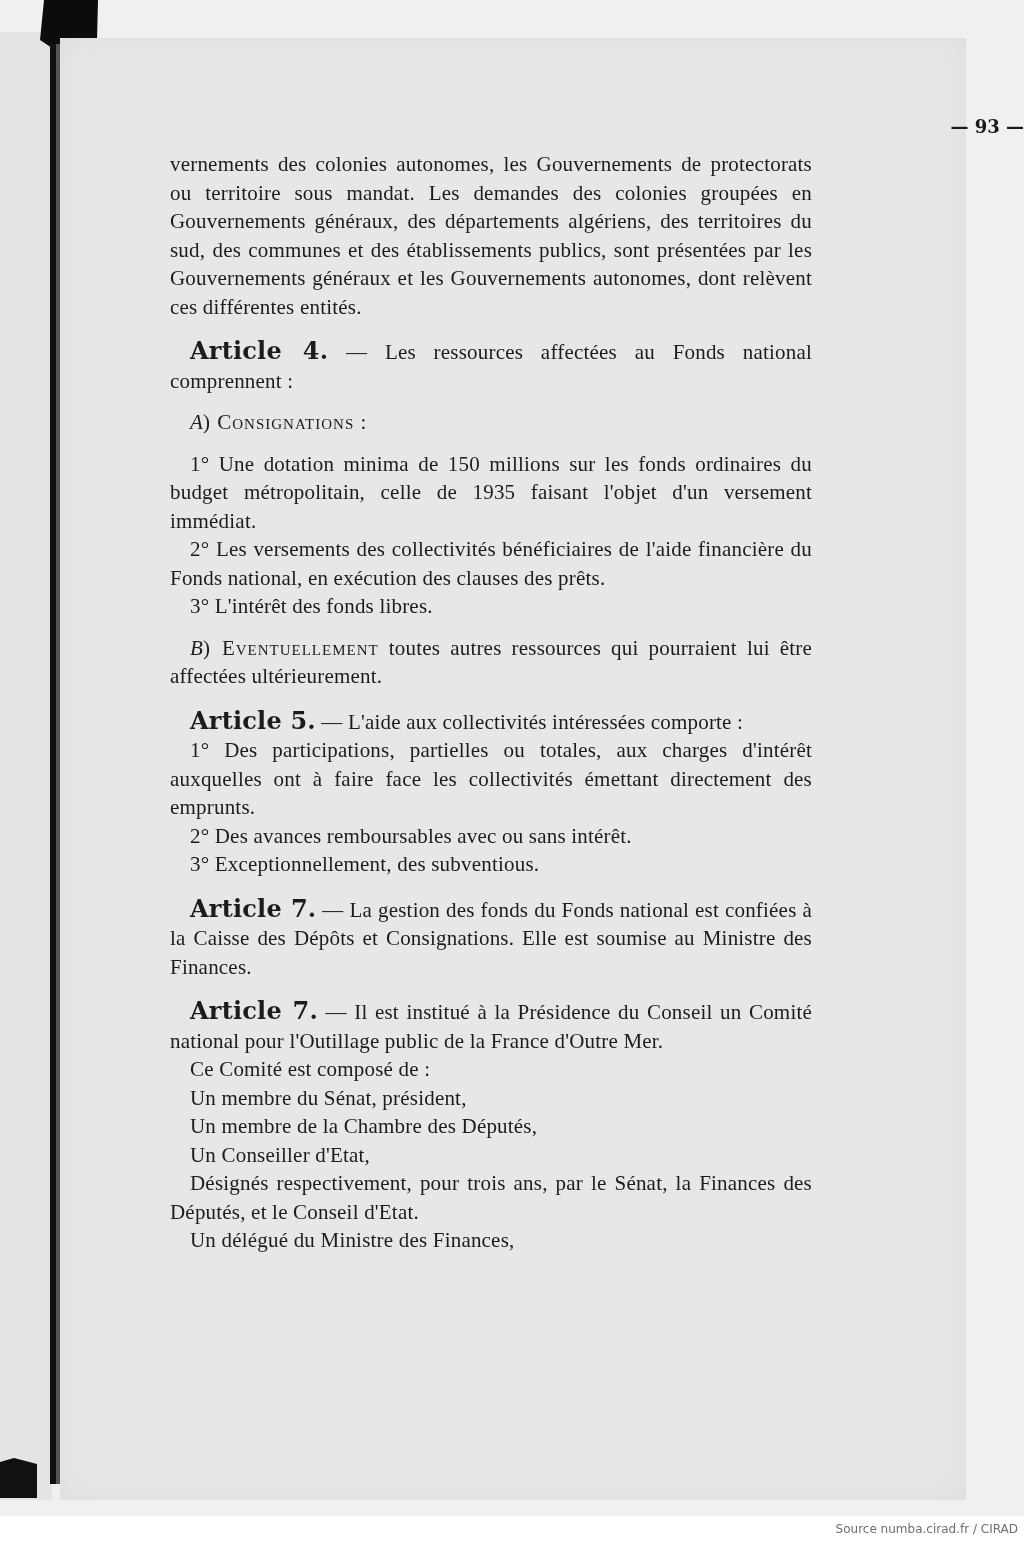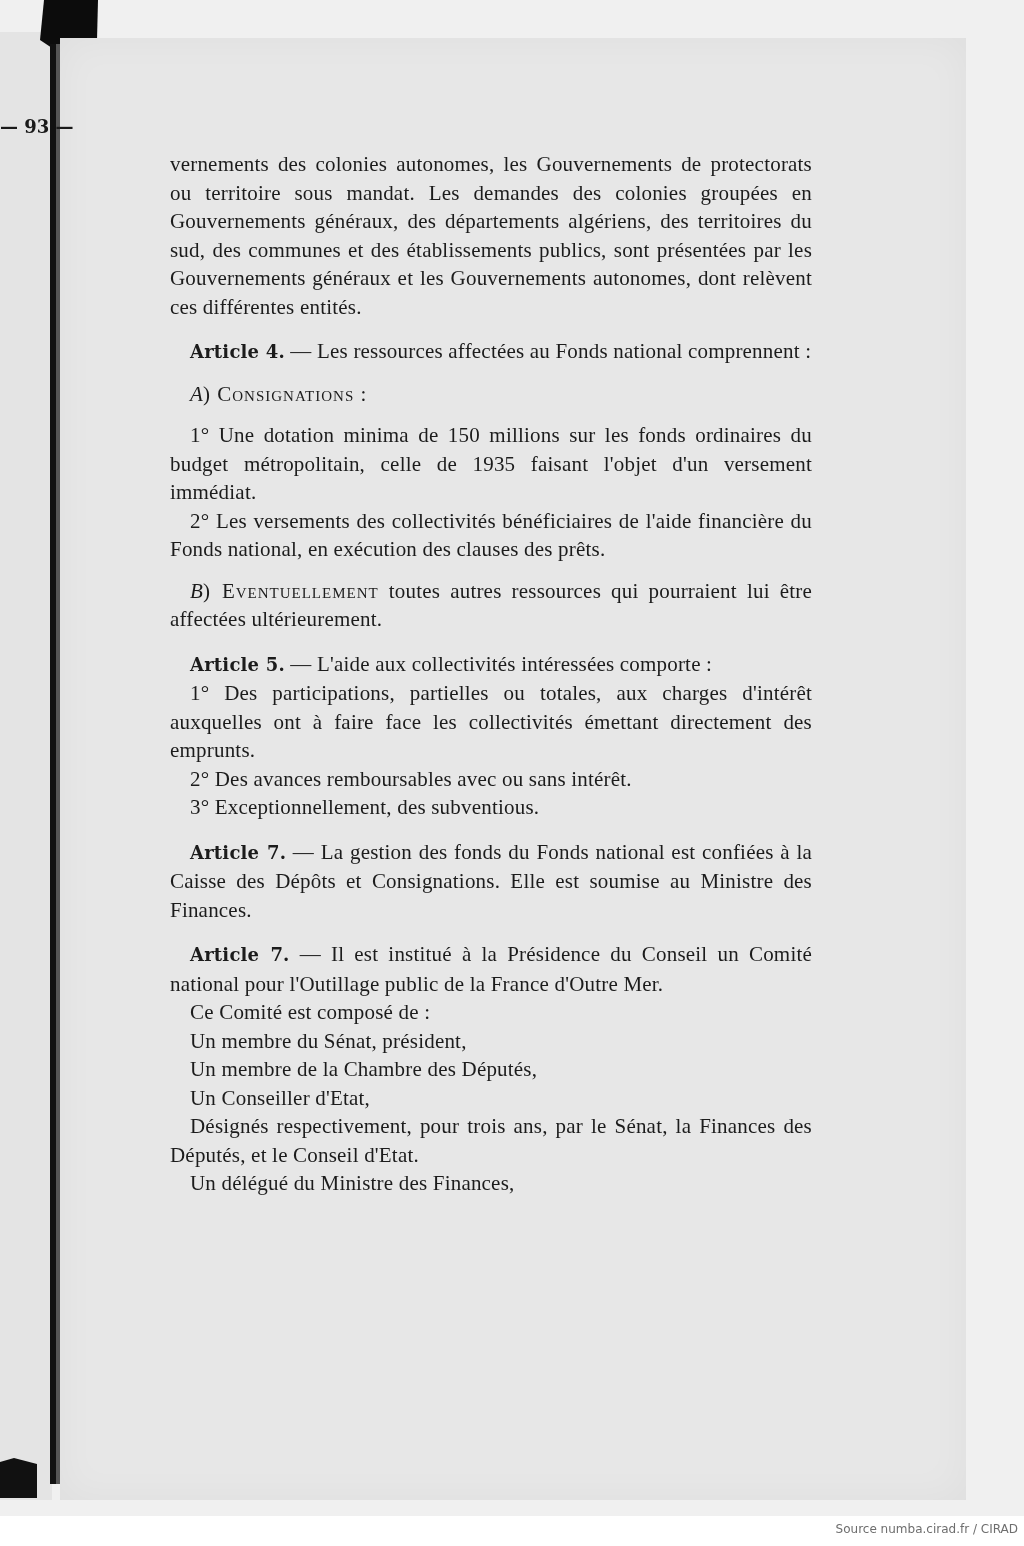--- a/index.html
+++ b/index.html
@@ -29,33 +29,33 @@
     position: absolute; left: 0; top: 1458px; width: 37px; height: 40px;
     background: #111;
     clip-path: polygon(0 4px, 14px 0, 37px 6px, 37px 40px, 0 40px);
   }
   .page {
     position: absolute; left: 60px; top: 38px; width: 906px; height: 1462px;
     background: #e7e7e7;
     box-shadow: inset 0 0 40px rgba(0,0,0,0.04);
   }
   .page-number {
-    position: absolute; left: 0; width: 1024px; top: 116px; text-align: left;
+    position: absolute; left: 0; width: 1024px; top: 116px; text-align: right;
     font-family: "DejaVu Serif", serif; font-weight: bold; font-size: 18px; color: #1a1a1a;
   }
   .text {
     position: absolute; left: 170px; width: 642px; top: 150px;
     font-size: 21px; line-height: 28.5px; color: #1c1c1c;
     text-align: justify; letter-spacing: 0.2px;
   }
   .text p { margin: 0; }
   .indent { text-indent: 20px; }
   .gap { margin-top: 13px !important; }
   .gap-l { margin-top: 16px !important; }
-  .art { font-family: "DejaVu Serif", serif; font-weight: bold; font-size: 18px; }
+  .art { font-family: "DejaVu Serif", serif; font-weight: bold; font-size: 24px; }
   .sc { font-variant: small-caps; letter-spacing: 1px; }
   .it { font-style: italic; }
   .source {
     position: absolute; right: 6px; top: 1522px;
     font-family: "DejaVu Sans", sans-serif; font-size: 12px; color: #6e6e6e;
   }
 </style>
 </head>
 <body>
 
@@ -69,20 +69,21 @@
 <div class="page-number">— 93 —</div>
 
 <div class="text">
   <p>vernements des colonies autonomes, les Gouvernements de protectorats ou territoire sous mandat. Les demandes des colonies groupées en Gouvernements généraux, des départements algériens, des territoires du sud, des communes et des établissements publics, sont présentées par les Gouvernements généraux et les Gouvernements autonomes, dont relèvent ces différentes entités.</p>
 
   <p class="indent gap-l"><span class="art">Article 4.</span><span> — Les ressources affectées au Fonds national comprennent :</span></p>
 
   <p class="indent gap"><span class="it">A</span><span class="sc">) Consignations :</span></p>
   <p class="indent gap">1° Une dotation minima de 150 millions sur les fonds ordinaires du budget métropolitain, celle de 1935 faisant l'objet d'un versement immédiat.</p>
   <p class="indent">2° Les versements des collectivités bénéficiaires de l'aide financière du Fonds national, en exécution des clauses des prêts.</p>
+  <p class="indent">3° L'intérêt des fonds libres.</p>
 
   <p class="indent gap"><span class="it">B</span><span class="sc">) Eventuellement</span><span> toutes autres ressources qui pourraient lui être affectées ultérieurement.</span></p>
 
   <p class="indent gap-l"><span class="art">Article 5.</span><span> — L'aide aux collectivités intéressées comporte :</span></p>
   <p class="indent">1° Des participations, partielles ou totales, aux charges d'intérêt auxquelles ont à faire face les collectivités émettant directement des emprunts.</p>
   <p class="indent">2° Des avances remboursables avec ou sans intérêt.</p>
   <p class="indent">3° Exceptionnellement, des subventious.</p>
 
   <p class="indent gap-l"><span class="art">Article 7.</span><span> — La gestion des fonds du Fonds national est confiées à la Caisse des Dépôts et Consignations. Elle est soumise au Ministre des Finances.</span></p>
 

